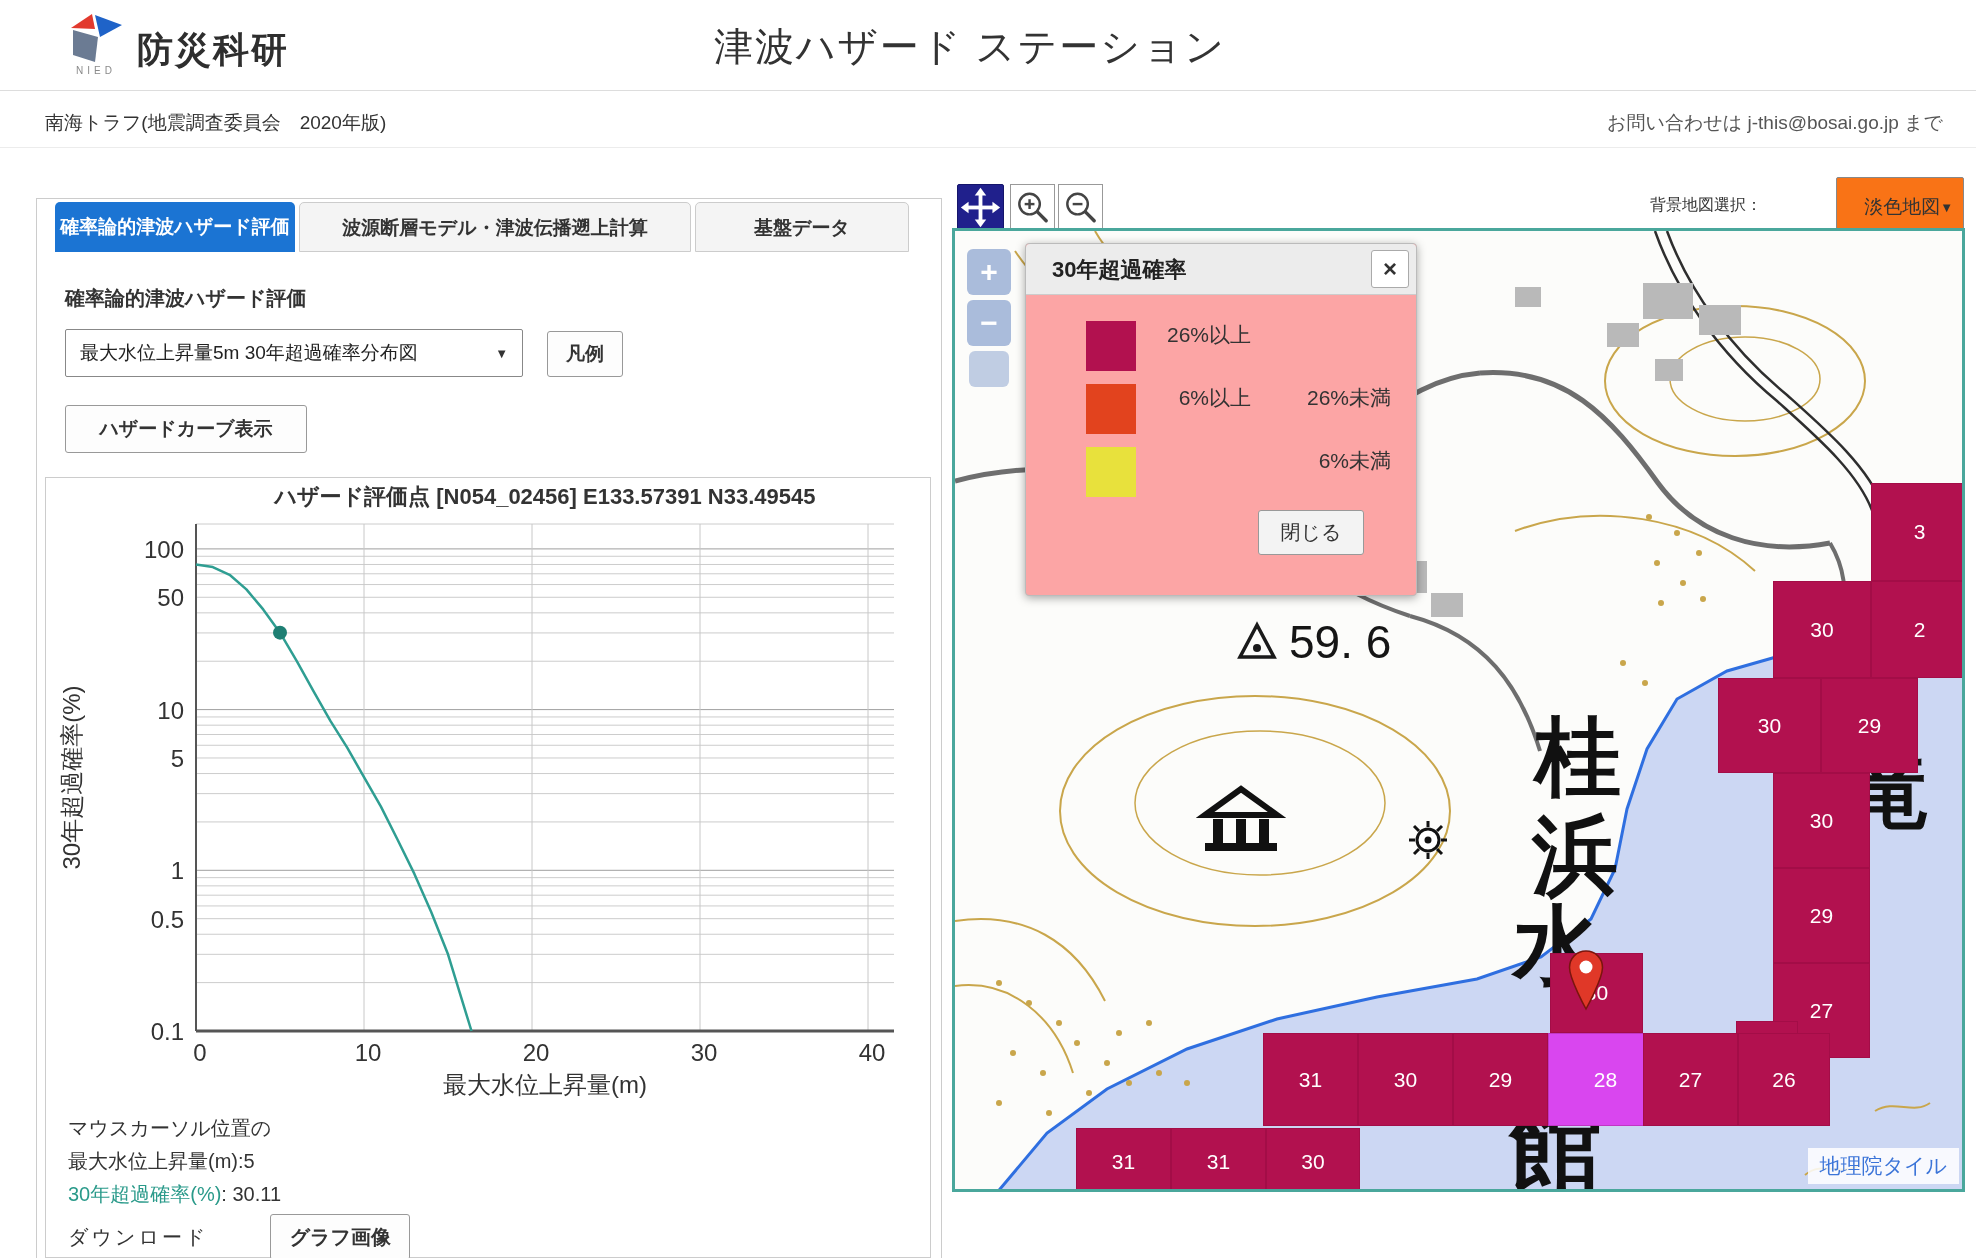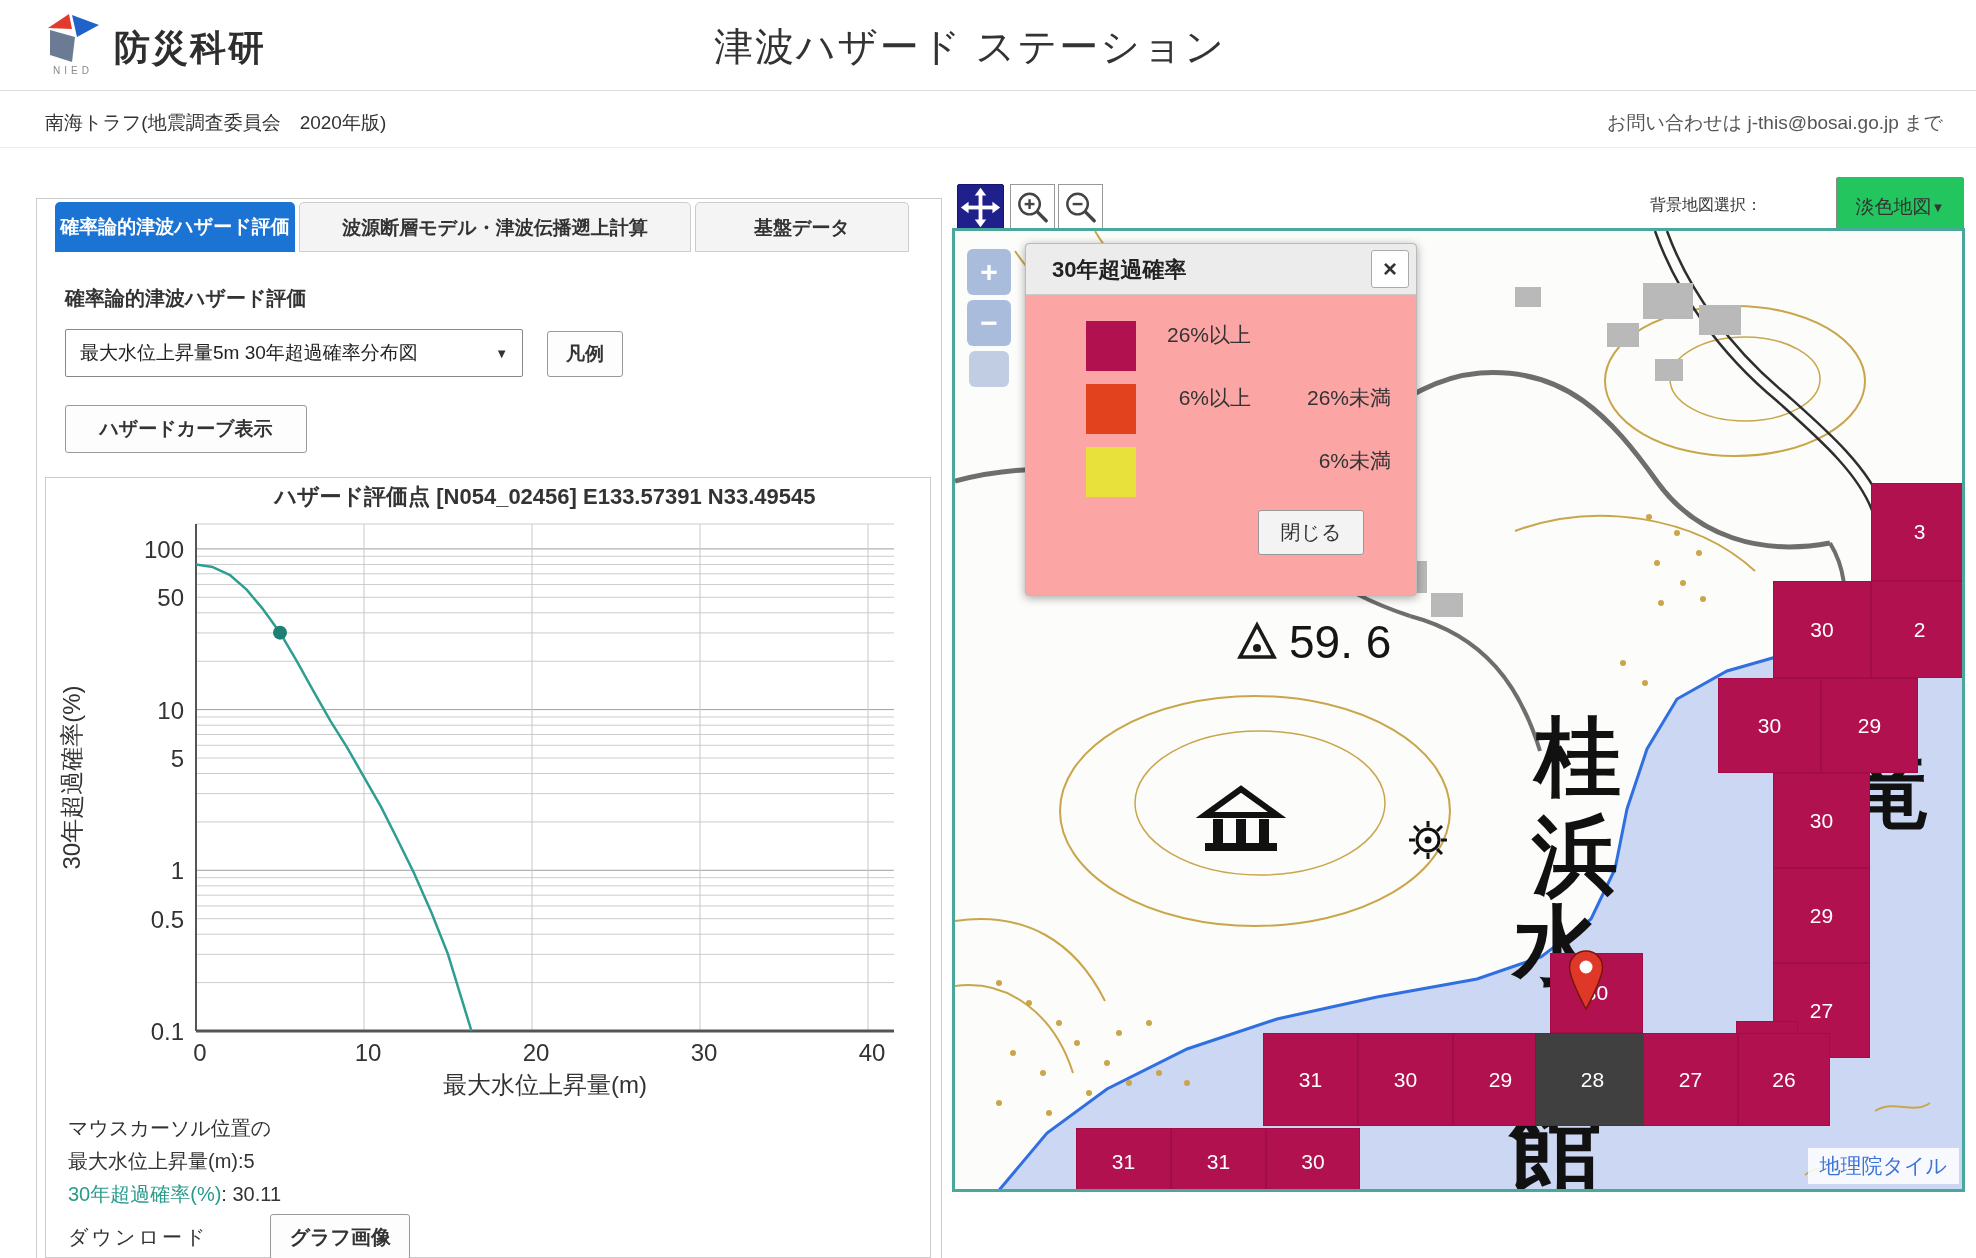--- a/index.html
+++ b/index.html
@@ -1,21 +1,21 @@
 <!DOCTYPE html>
 <html><head>
 <meta charset="utf-8">
 <style>
   html,body{margin:0;padding:0;background:#fff;}
   .page{position:relative;width:1976px;height:1258px;background:#fff;overflow:hidden;
         font-family:"Liberation Sans","DejaVu Sans",sans-serif;color:#333;}
 
   
   .hdr{position:absolute;left:0;top:0;width:1976px;height:90px;background:#fff;border-bottom:1px solid #ddd;}
-  .logo{position:absolute;left:44px;top:12px;display:flex;align-items:flex-start;}
+  .logo{position:absolute;left:67px;top:12px;display:flex;align-items:center;}
   .logo-mark{display:flex;flex-direction:column;align-items:center;}
   .nied{font-size:10px;color:#8a8a8a;letter-spacing:4px;margin-top:1px;}
   .logo-txt{font-size:36px;font-weight:bold;color:#2e2e2e;margin:12px 0 0 12px;letter-spacing:2px;}
   .title{position:absolute;left:640px;top:20px;width:660px;text-align:center;font-size:39px;color:#333;letter-spacing:2px;}
   .hnav{position:absolute;right:33px;top:28px;display:flex;gap:9px;}
   .hbtn{font-family:inherit;font-size:18px;font-weight:bold;padding:9px 13px;background:#fff;
         border:1px solid #999;border-radius:3px;color:#333;cursor:pointer;white-space:nowrap;}
   .sub{position:absolute;left:0;top:91px;width:1976px;height:56px;background:#fff;border-bottom:1px solid #ececec;}
   .region{position:absolute;left:45px;top:19px;font-size:19px;font-weight:normal;color:#333;}
   .contact{position:absolute;right:33px;top:19px;font-size:19px;color:#555;}
@@ -48,21 +48,21 @@
   .graphbtn{width:140px;height:46px;font-size:20px;font-weight:bold;margin-left:62px;}
 
   
   .panbtn{position:absolute;left:957px;top:184px;width:47px;height:47px;background:#20208c;border:1px solid #15156b;
           border-radius:2px;display:flex;align-items:center;justify-content:center;cursor:pointer;padding:0;}
   .zbtn{position:absolute;top:184px;width:45px;height:47px;background:#fff;border:1px solid #999;
         display:flex;align-items:center;justify-content:center;cursor:pointer;padding:0;}
   #zin{left:1010px;} #zout{left:1058px;}
   .bgsel-label{position:absolute;left:1650px;top:195px;font-size:16px;color:#333;}
   .bgsel{position:absolute;left:1836px;top:177px;width:128px;height:60px;border:1px solid #888;border-radius:2px;
-         background:#22c55e;font-size:19px;display:flex;align-items:center;justify-content:center;
+         background:#f97316;font-size:19px;display:flex;align-items:center;justify-content:flex-end;
          padding:0 10px;box-sizing:border-box;cursor:pointer;}
 
   
   .map{position:absolute;left:952px;top:228px;width:1013px;height:964px;border:3px solid #4aa79c;
        box-sizing:border-box;overflow:hidden;background:#fcfcfa;}
   .layer{position:absolute;left:0;top:0;width:1013px;height:964px;}
   .plabel{position:absolute;transform:translate(-50%,-50%);font-weight:600;color:#111;line-height:1;white-space:nowrap;}
   .cell{position:absolute;display:flex;align-items:center;justify-content:center;border:1px solid rgba(110,0,45,.22);box-sizing:border-box;}
   .cell span{color:#fff;font-size:21px;font-weight:500;}
   .elev{position:absolute;left:280px;top:384px;display:flex;align-items:center;}
@@ -368,21 +368,21 @@
         </div>
         <div class="cell" style="left: 308px; top: 802px; width: 95px; height: 93px; background: rgb(178, 17, 79);">
           <span>31</span>
         </div>
         <div class="cell" style="left: 403px; top: 802px; width: 95px; height: 93px; background: rgb(178, 17, 79);">
           <span>30</span>
         </div>
         <div class="cell" style="left: 498px; top: 802px; width: 95px; height: 93px; background: rgb(178, 17, 79);">
           <span>29</span>
         </div>
-        <div class="cell" style="left: 580px; top: 802px; width: 115px; height: 93px; background: #404040;">
+        <div class="cell" style="left: 593px; top: 802px; width: 115px; height: 93px; background: #d946ef;">
           <span>28</span>
         </div>
         <div class="cell" style="left: 688px; top: 802px; width: 95px; height: 93px; background: rgb(178, 17, 79);">
           <span>27</span>
         </div>
         <div class="cell" style="left: 783px; top: 802px; width: 92px; height: 93px; background: rgb(178, 17, 79);">
           <span>26</span>
         </div>
         <div class="cell" style="left: 121px; top: 897px; width: 95px; height: 67px; background: rgb(178, 17, 79);">
           <span>31</span>

